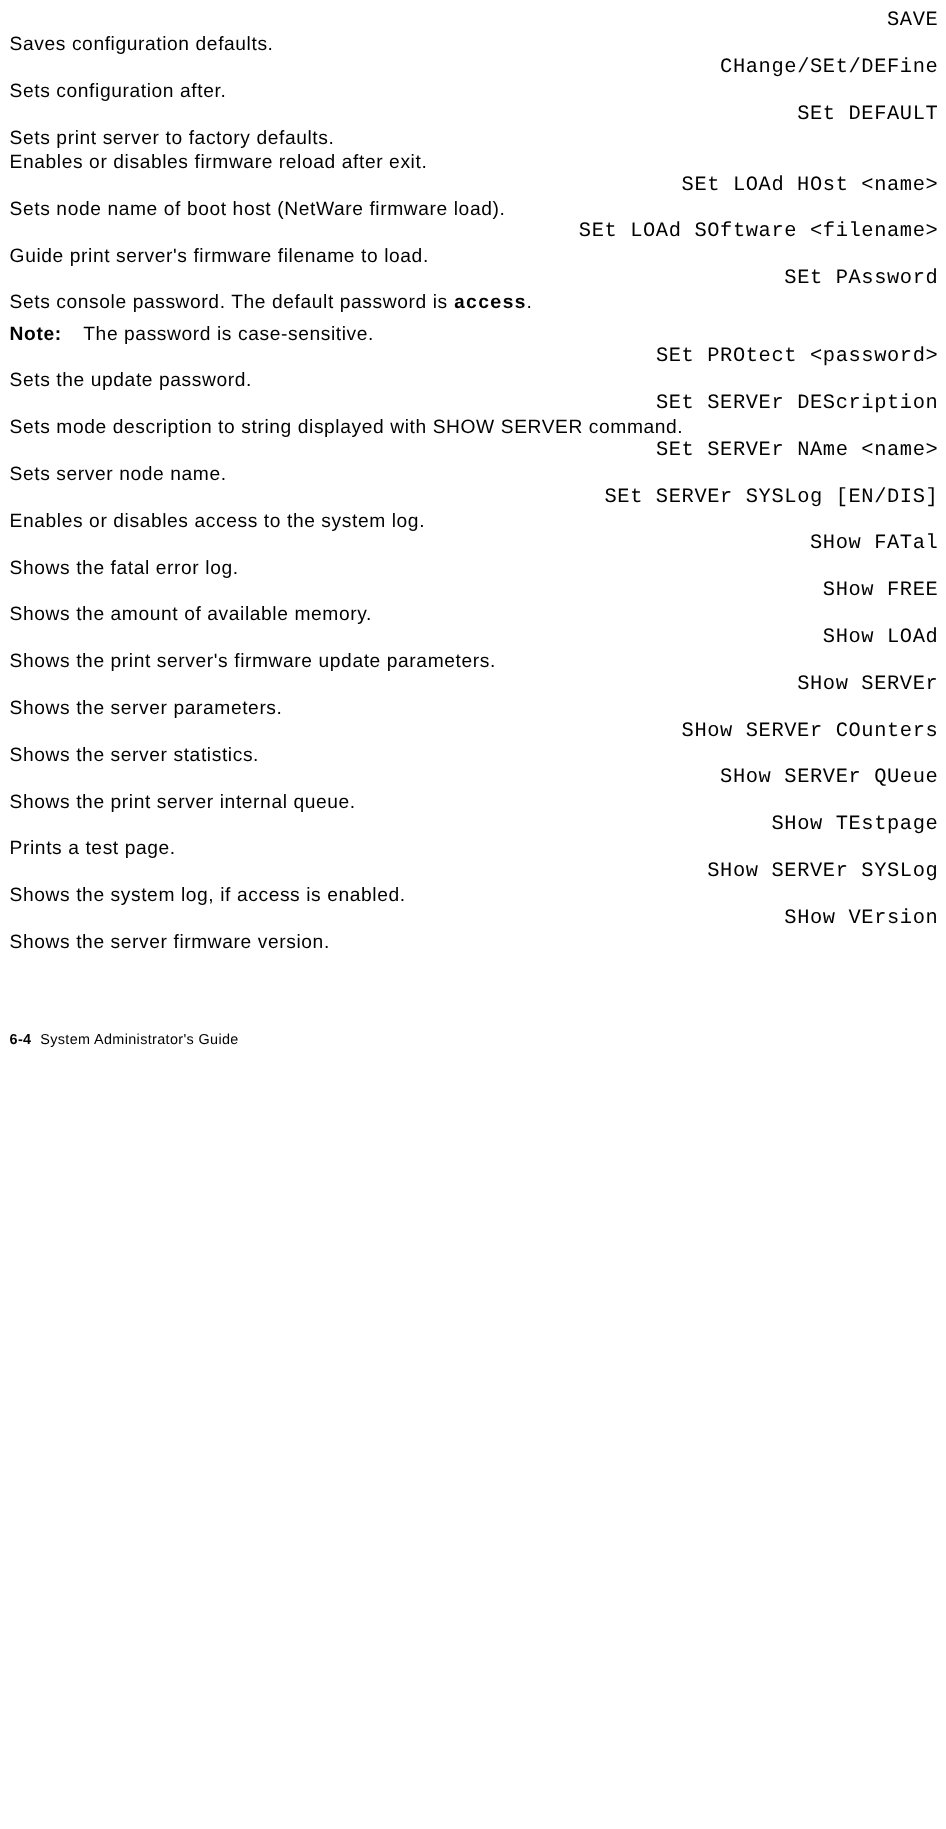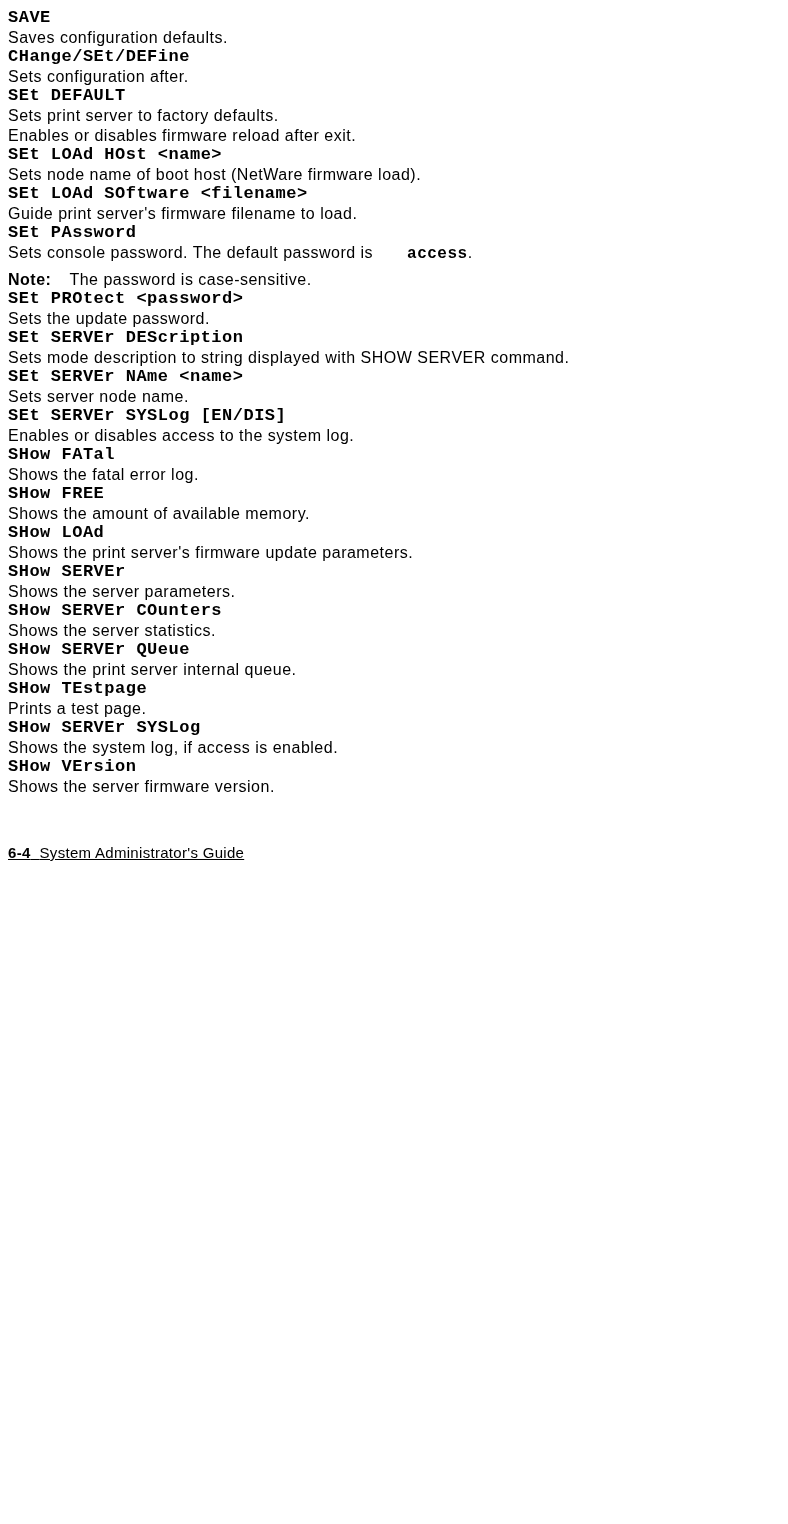--- a/index.html
+++ b/index.html
@@ -8,46 +8,45 @@
     margin: 0;
     padding: 8px 6px 10px 8px;
     width: 788px;
     box-sizing: border-box;
     color: #000;
     background: #fff;
     letter-spacing: 0.5px;
   }
   .cmd {
     font-family: "Courier New", Courier, monospace;
-    font-weight: bold;
+    font-weight: normal;
     font-size: 17px;
     letter-spacing: 0.5px;
     margin-top: 10px;
+    text-align: right;
   }
   .cmd:first-child { margin-top: 0; }
   .desc {
     font-size: 16px;
     margin-top: 2px;
     letter-spacing: 0.5px;
   }
   .note-line {
     margin-top: 8px;
     letter-spacing: 0.5px;
   }
   .note-label { font-weight: bold; margin-right: 18px; }
   .inline-code {
     font-family: "Courier New", Courier, monospace;
     font-weight: bold;
-    margin-left: 29px;
   }
   .footer {
-    margin-top: 48px;
-    font-size: 15px;
+    margin-top: 64px;
+    font-size: 12px;
     letter-spacing: 0.3px;
-    text-decoration: underline;
   }
   .footer .pg { font-weight: bold; }
 </style>
 </head>
 <body>
 
 <div>
 
   <div>
     <div class="cmd">SAVE</div>

